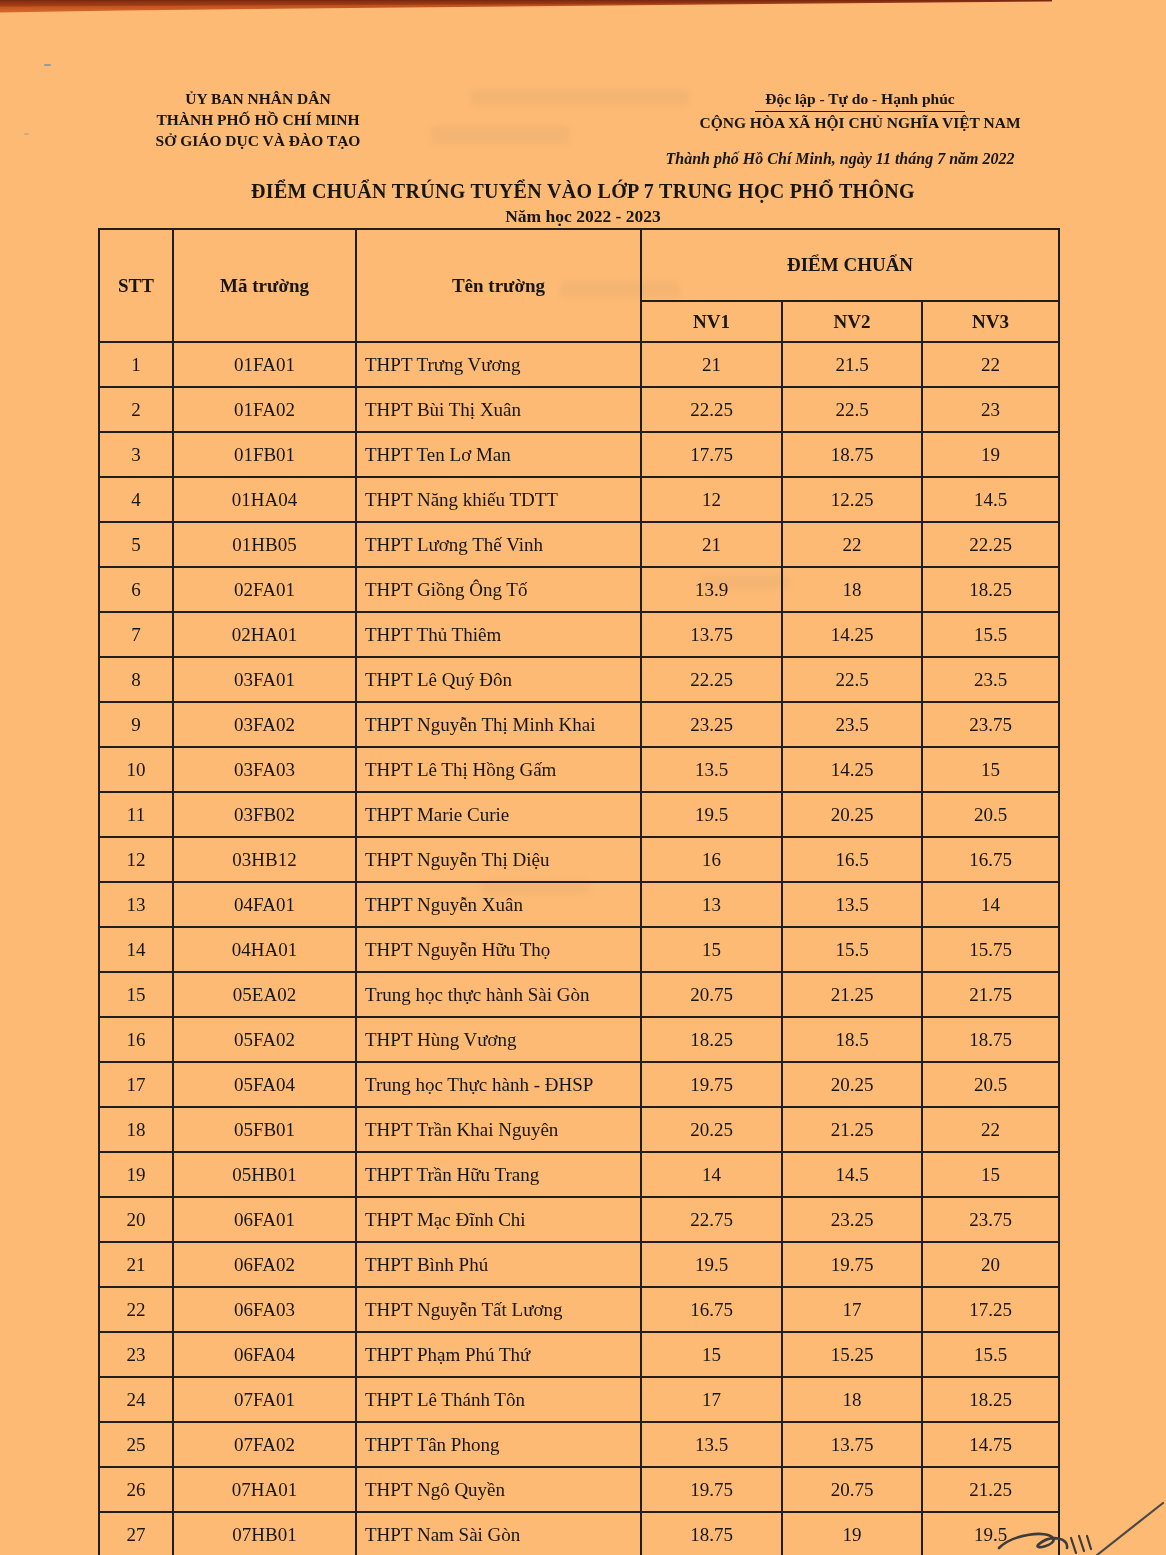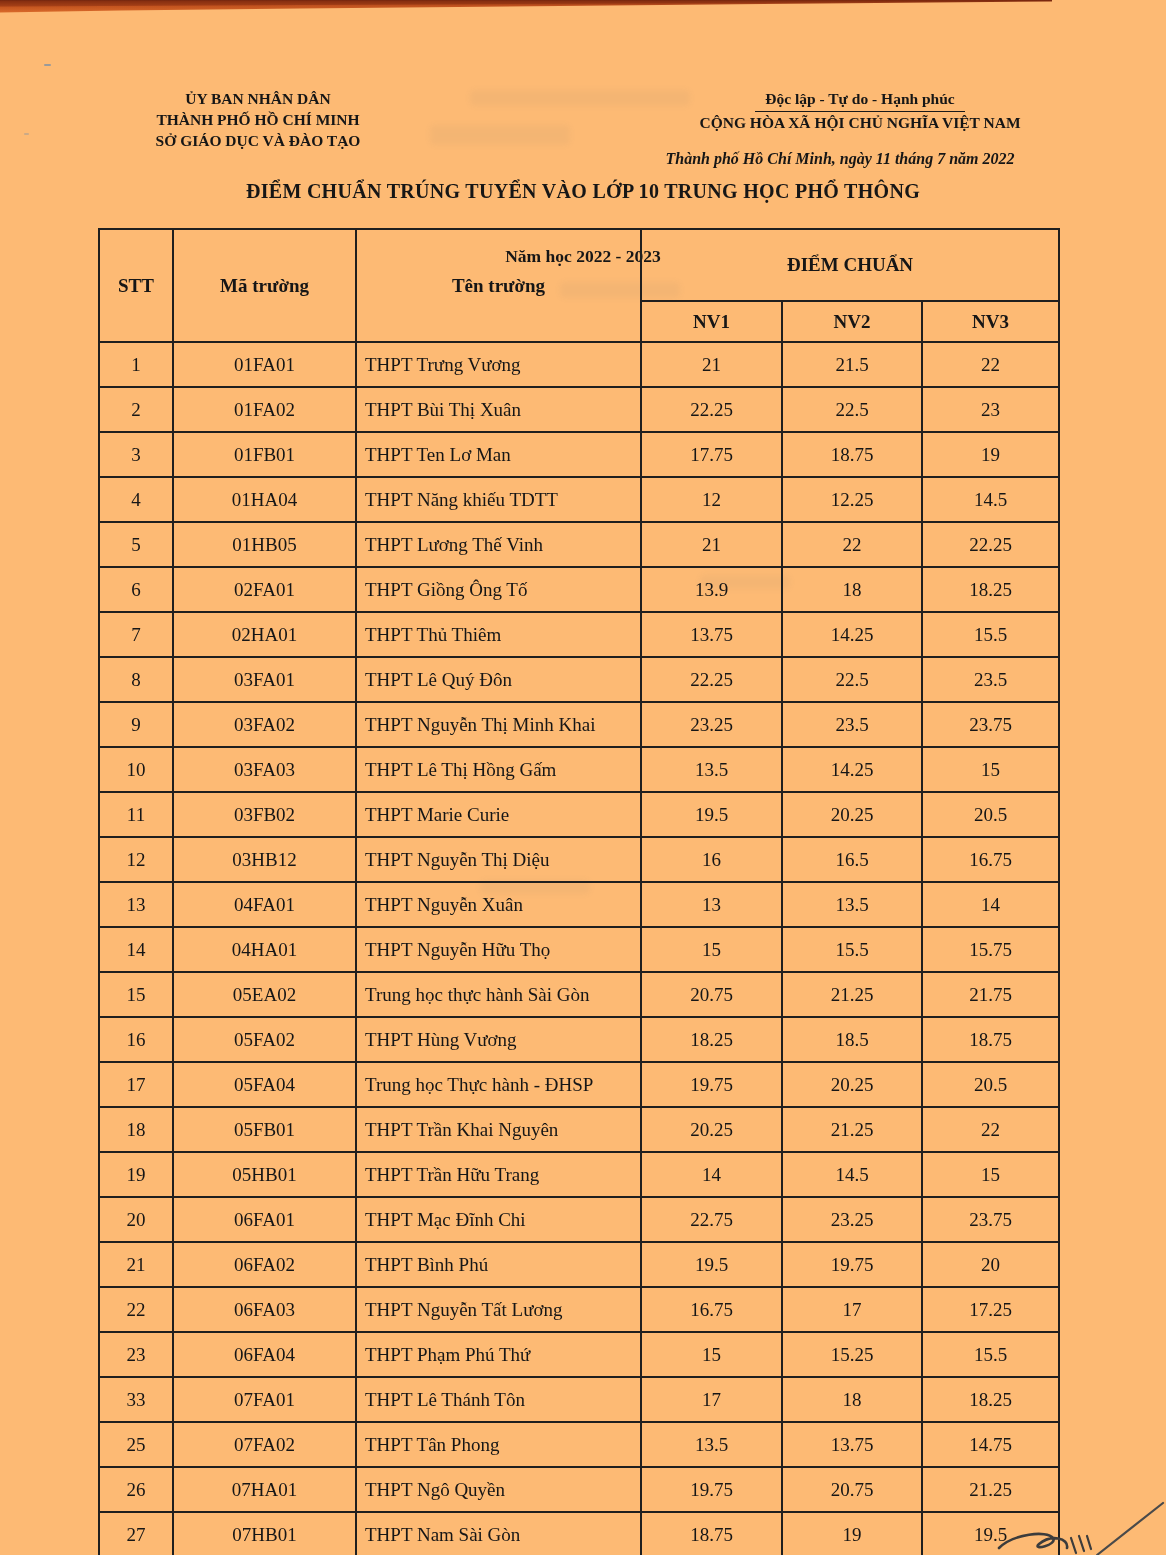--- a/index.html
+++ b/index.html
@@ -32,21 +32,21 @@
   .dateline {
     position:absolute; left:600px; top:62px; width:480px;
     text-align:center; font-style:italic; font-weight:bold; font-size:16px;
   }
   .doc-title {
     position:absolute; top:180px; left:0; width:1166px;
     text-align:center; font-weight:bold; font-size:20px; letter-spacing:0.3px;
   }
   .doc-subtitle {
     position:absolute; top:206px; left:0; width:1166px;
-    text-align:center; font-weight:bold; font-size:17.5px;margin-top:40px;
+    text-align:center; font-weight:bold; font-size:17.5px;
   }
   
   table.score-table {
     position:absolute; left:98px; top:228px;
     width:960px;
     border-collapse:collapse; table-layout:fixed;
     font-size:19px;
   }
   .score-table th, .score-table td {
     border:2px solid #1f1f1f;
@@ -97,21 +97,21 @@
       <div>THÀNH PHỐ HỒ CHÍ MINH</div>
       <div>SỞ GIÁO DỤC VÀ ĐÀO TẠO</div>
     </div>
     <div class="republic">
       <div><span class="motto">Độc lập - Tự do - Hạnh phúc</span></div>
       <div>CỘNG HÒA XÃ HỘI CHỦ NGHĨA VIỆT NAM</div>
     </div>
     <div class="dateline">Thành phố Hồ Chí Minh, ngày 11 tháng 7 năm 2022</div>
   </div>
 
-  <div class="doc-title">ĐIỂM CHUẨN TRÚNG TUYỂN VÀO LỚP 10 TRUNG HỌC PHỔ THÔNG</div>
+  <div class="doc-title">ĐIỂM CHUẨN TRÚNG TUYỂN VÀO LỚP 7 TRUNG HỌC PHỔ THÔNG</div>
   <div class="doc-subtitle">Năm học 2022 - 2023</div>
 
   <table class="score-table">
     <colgroup>
       <col class="c-stt">
         <col class="c-code">
         <col class="c-name">
       <col class="c-nv1">
         <col class="c-nv2">
         <col class="c-nv3">
@@ -308,21 +308,21 @@
         </tr>
         <tr>
           <td class="col-stt">23</td>
           <td class="col-code">06FA04</td>
           <td class="col-name">THPT Phạm Phú Thứ</td>
           <td class="col-nv">15</td>
           <td class="col-nv">15.25</td>
           <td class="col-nv">15.5</td>
         </tr>
         <tr>
-          <td class="col-stt">33</td>
+          <td class="col-stt">24</td>
           <td class="col-code">07FA01</td>
           <td class="col-name">THPT Lê Thánh Tôn</td>
           <td class="col-nv">17</td>
           <td class="col-nv">18</td>
           <td class="col-nv">18.25</td>
         </tr>
         <tr>
           <td class="col-stt">25</td>
           <td class="col-code">07FA02</td>
           <td class="col-name">THPT Tân Phong</td>

